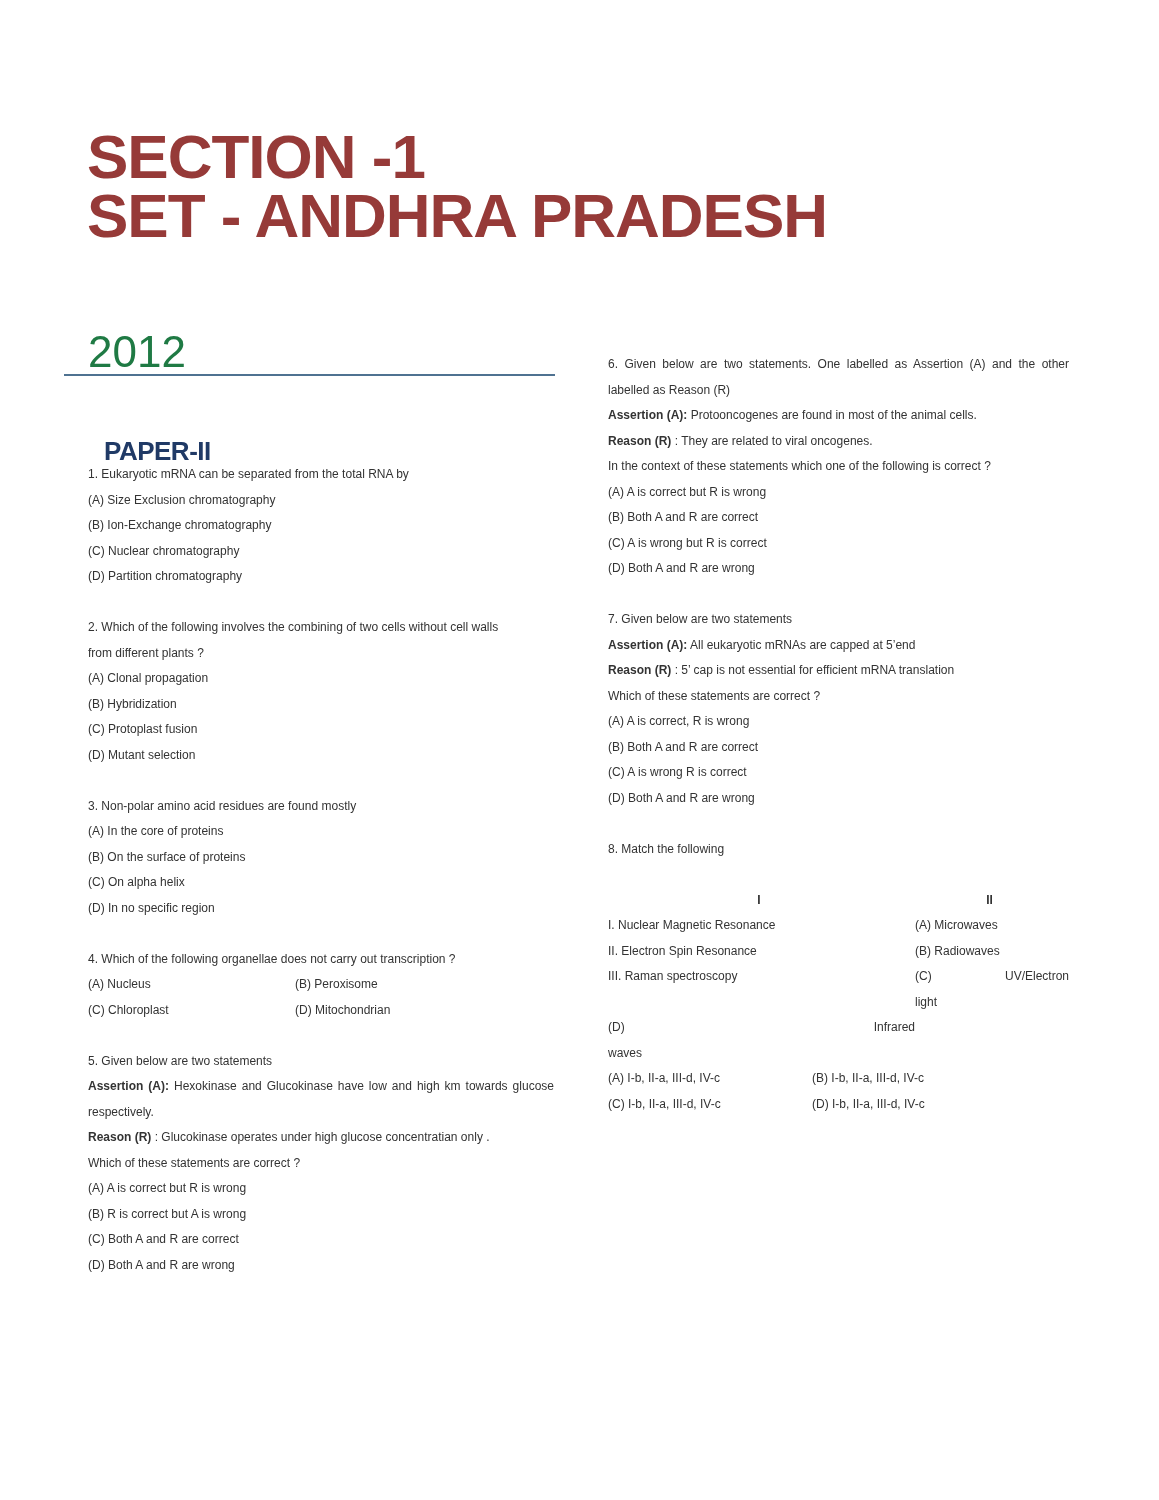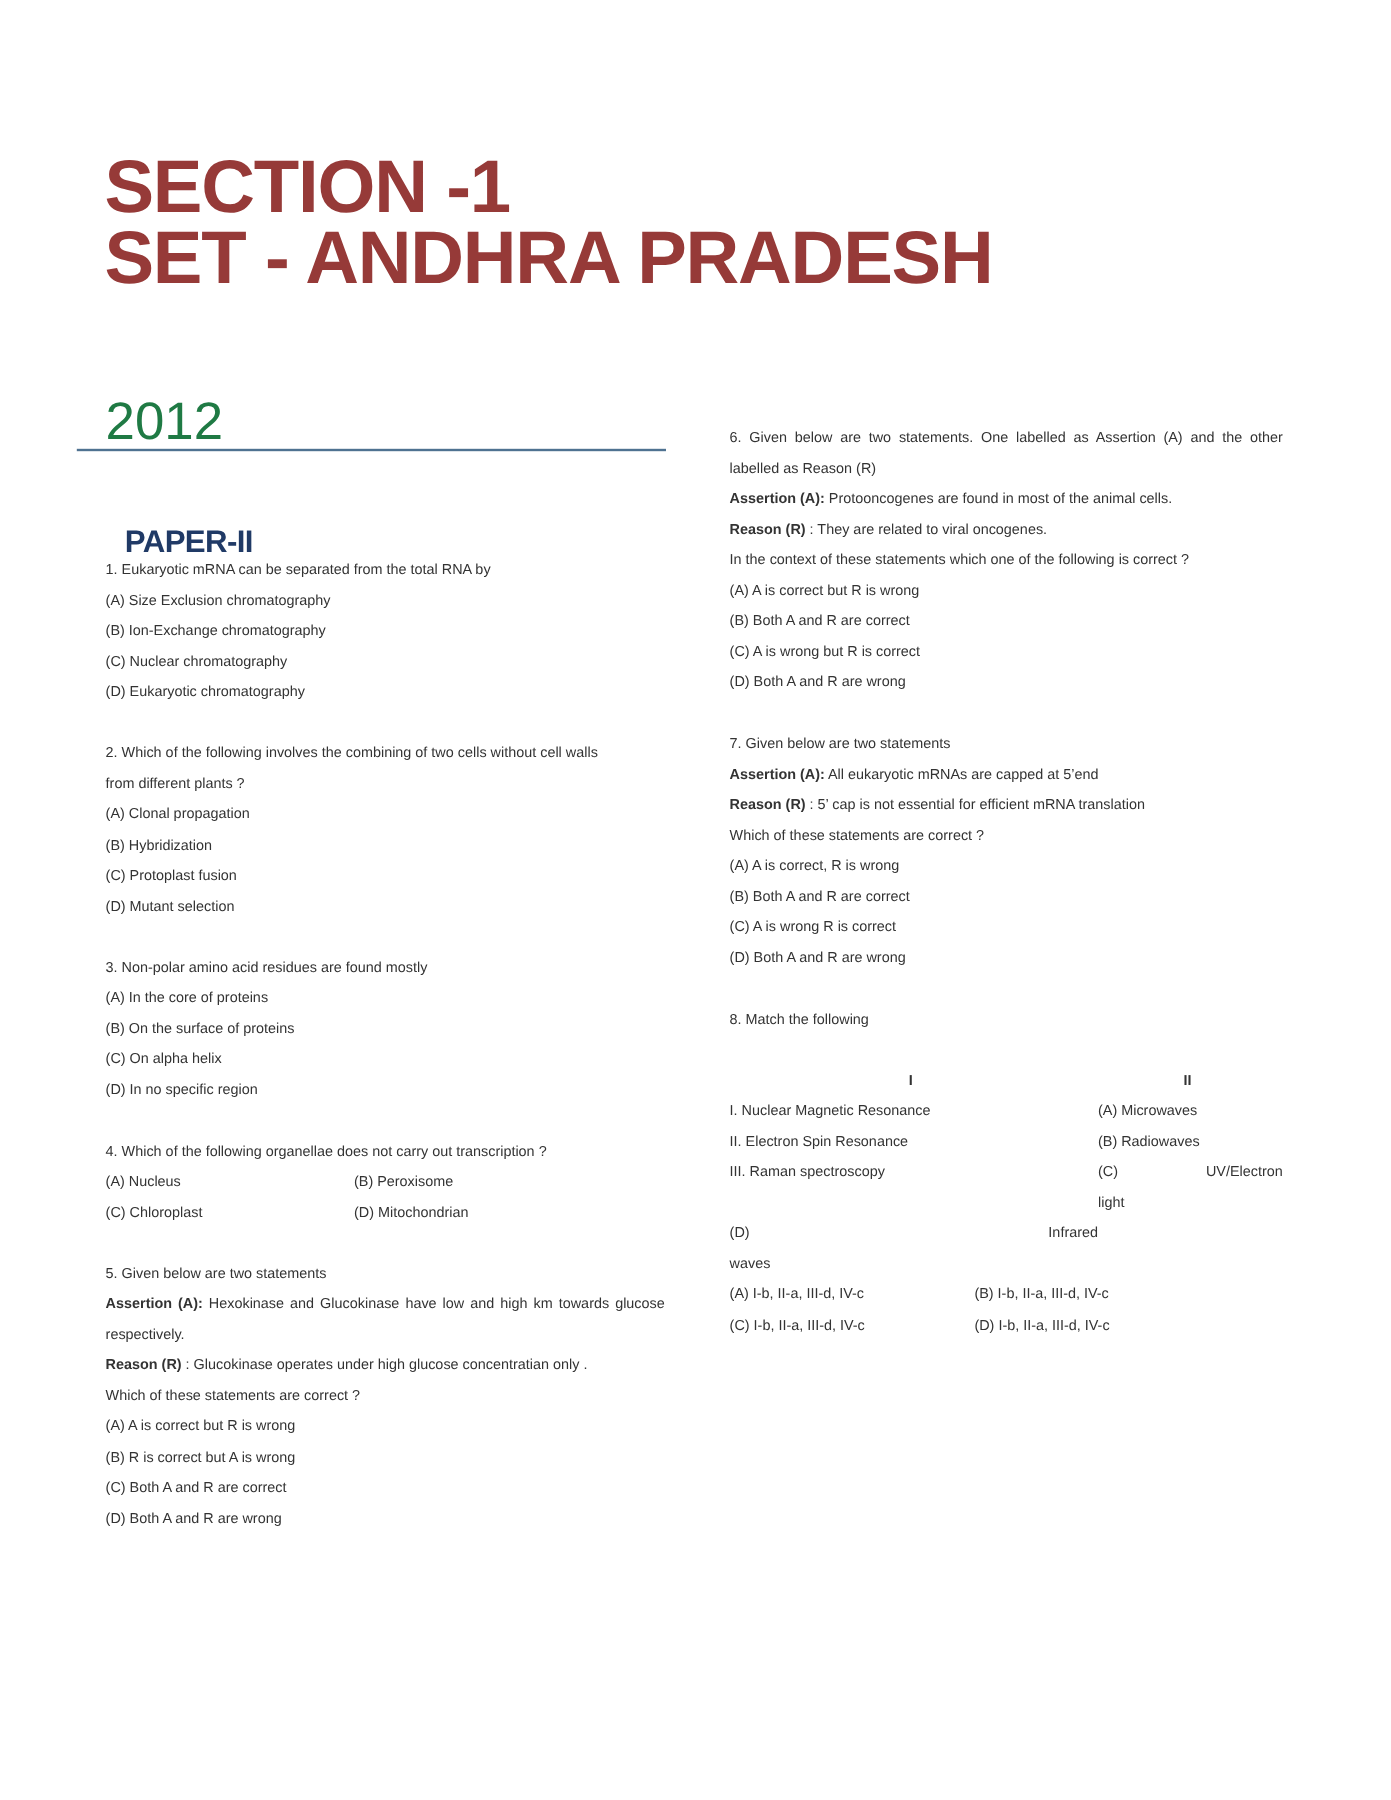--- a/index.html
+++ b/index.html
@@ -59,21 +59,21 @@
   </div>
   <div class="year-heading">2012</div>
   <div class="rule"></div>
   <div class="paper-heading">PAPER-II</div>
   <div class="col col-left">
       <div class="question">
         <div class="p j"><span>1. Eukaryotic mRNA can be separated from the total RNA by</span></div>
         <div class="opt">(A) Size Exclusion chromatography</div>
         <div class="opt">(B) Ion-Exchange chromatography</div>
         <div class="opt">(C) Nuclear chromatography</div>
-        <div class="opt">(D) Eukaryotic chromatography</div>
+        <div class="opt">(D) Partition chromatography</div>
       </div>
       <div class="question">
         <div class="p j"><span>2. Which of the following involves the combining of two cells without cell walls</span></div>
         <div class="p"><span>from different plants ?</span></div>
         <div class="opt">(A) Clonal propagation</div>
         <div class="opt">(B) Hybridization</div>
         <div class="opt">(C) Protoplast fusion</div>
         <div class="opt">(D) Mutant selection</div>
       </div>
       <div class="question">

